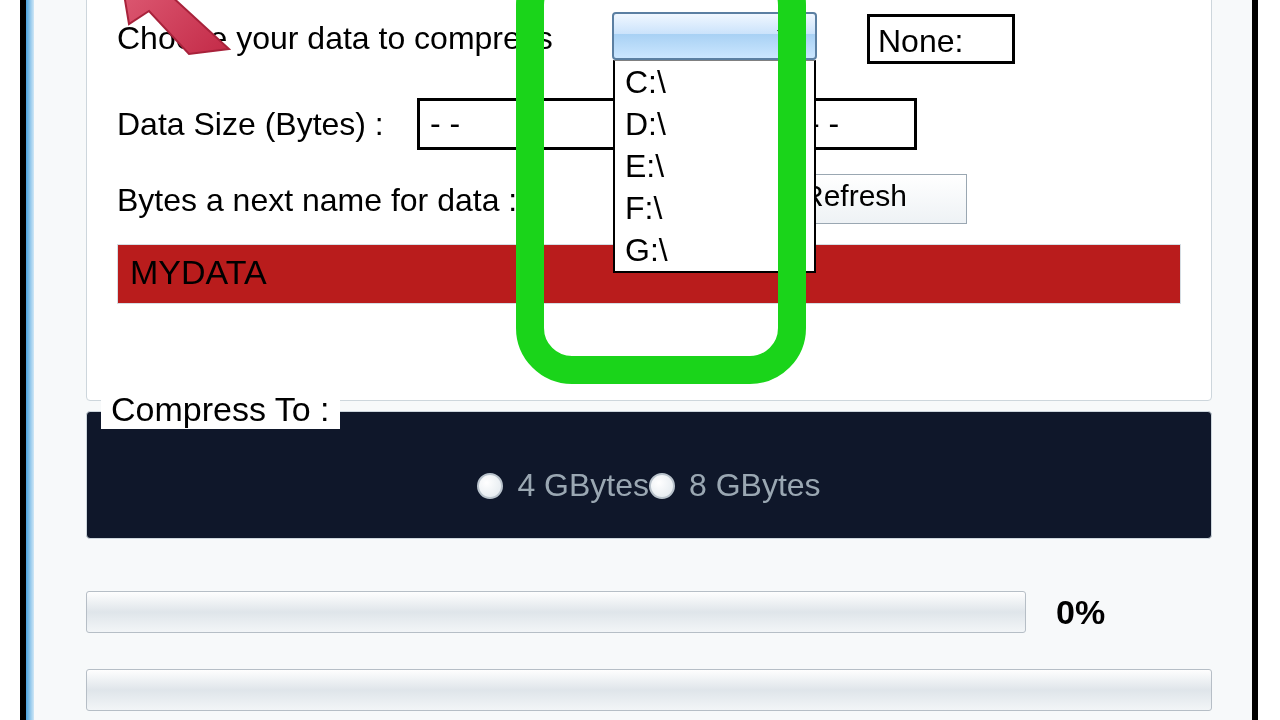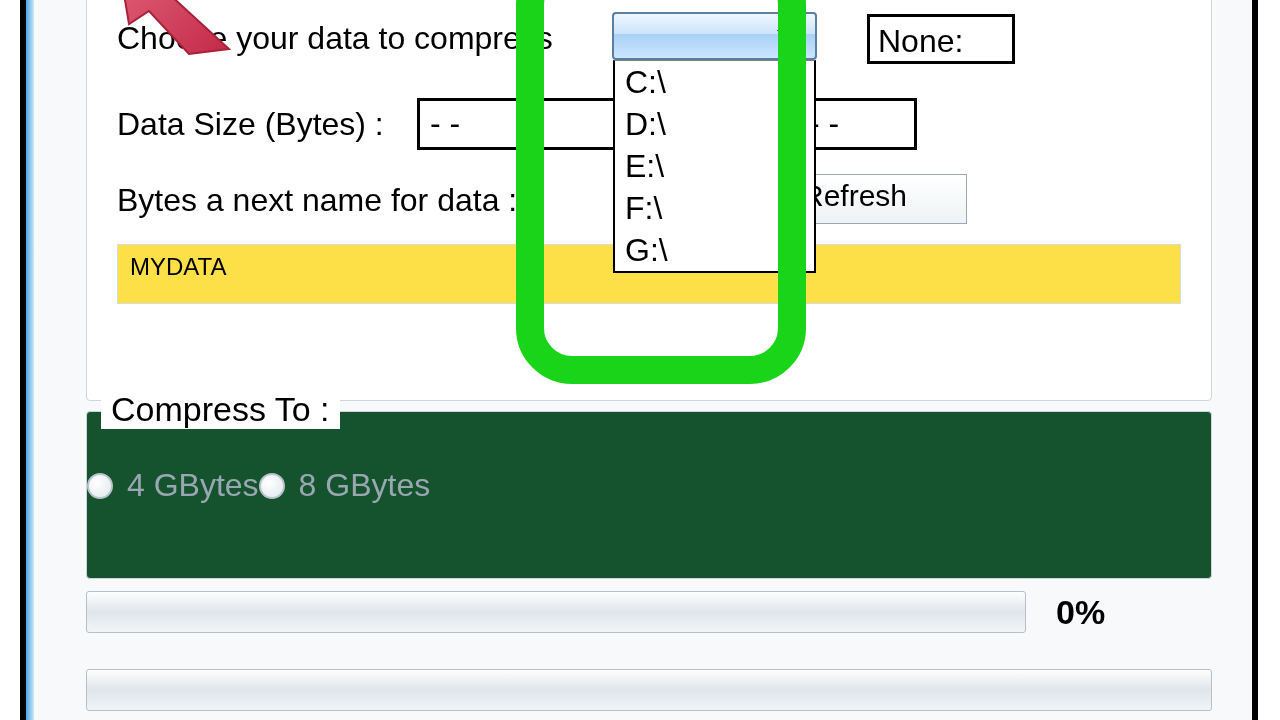--- a/index.html
+++ b/index.html
@@ -145,49 +145,49 @@
   }
 
   
   .name-input {
     position: absolute;
     left: 30px;
     top: 262px;
     right: 30px;
     height: 60px;
     border: 1px solid #d5dde3;
-    background: #fde047;
+    background: #b91c1c;
     padding: 8px 12px;
-    font-size: 24px;
+    font-size: 34px;
   }
 
   
   .sizes-group {
     position: absolute;
     left: 60px;
     top: 440px;
     right: 40px;
-    height: 168px;
+    height: 128px;
     border: 1px solid #cdd6dc;
     border-radius: 4px;
-    background: #14532d;
+    background: #0f172a;
   }
   .sizes-legend {
     position: absolute;
     top: -22px;
     left: 14px;
     padding: 0 10px;
     background: #fff;
     font-size: 34px;
   }
   .radio-row {
     position: absolute;
     top: 55px; left: 0; right: 0;
     display: flex;
-    justify-content: flex-start;
+    justify-content: center;
     color: #9aa7b2;
     font-size: 32px;
   }
   .radio-item { display: flex; align-items: center; gap: 14px; }
   .radio-dot {
     width: 26px; height: 26px;
     border: 2px solid #b9c3cc;
     border-radius: 50%;
     background: radial-gradient(circle at 35% 35%, #fff 0%, #e9eef2 70%);
   }

